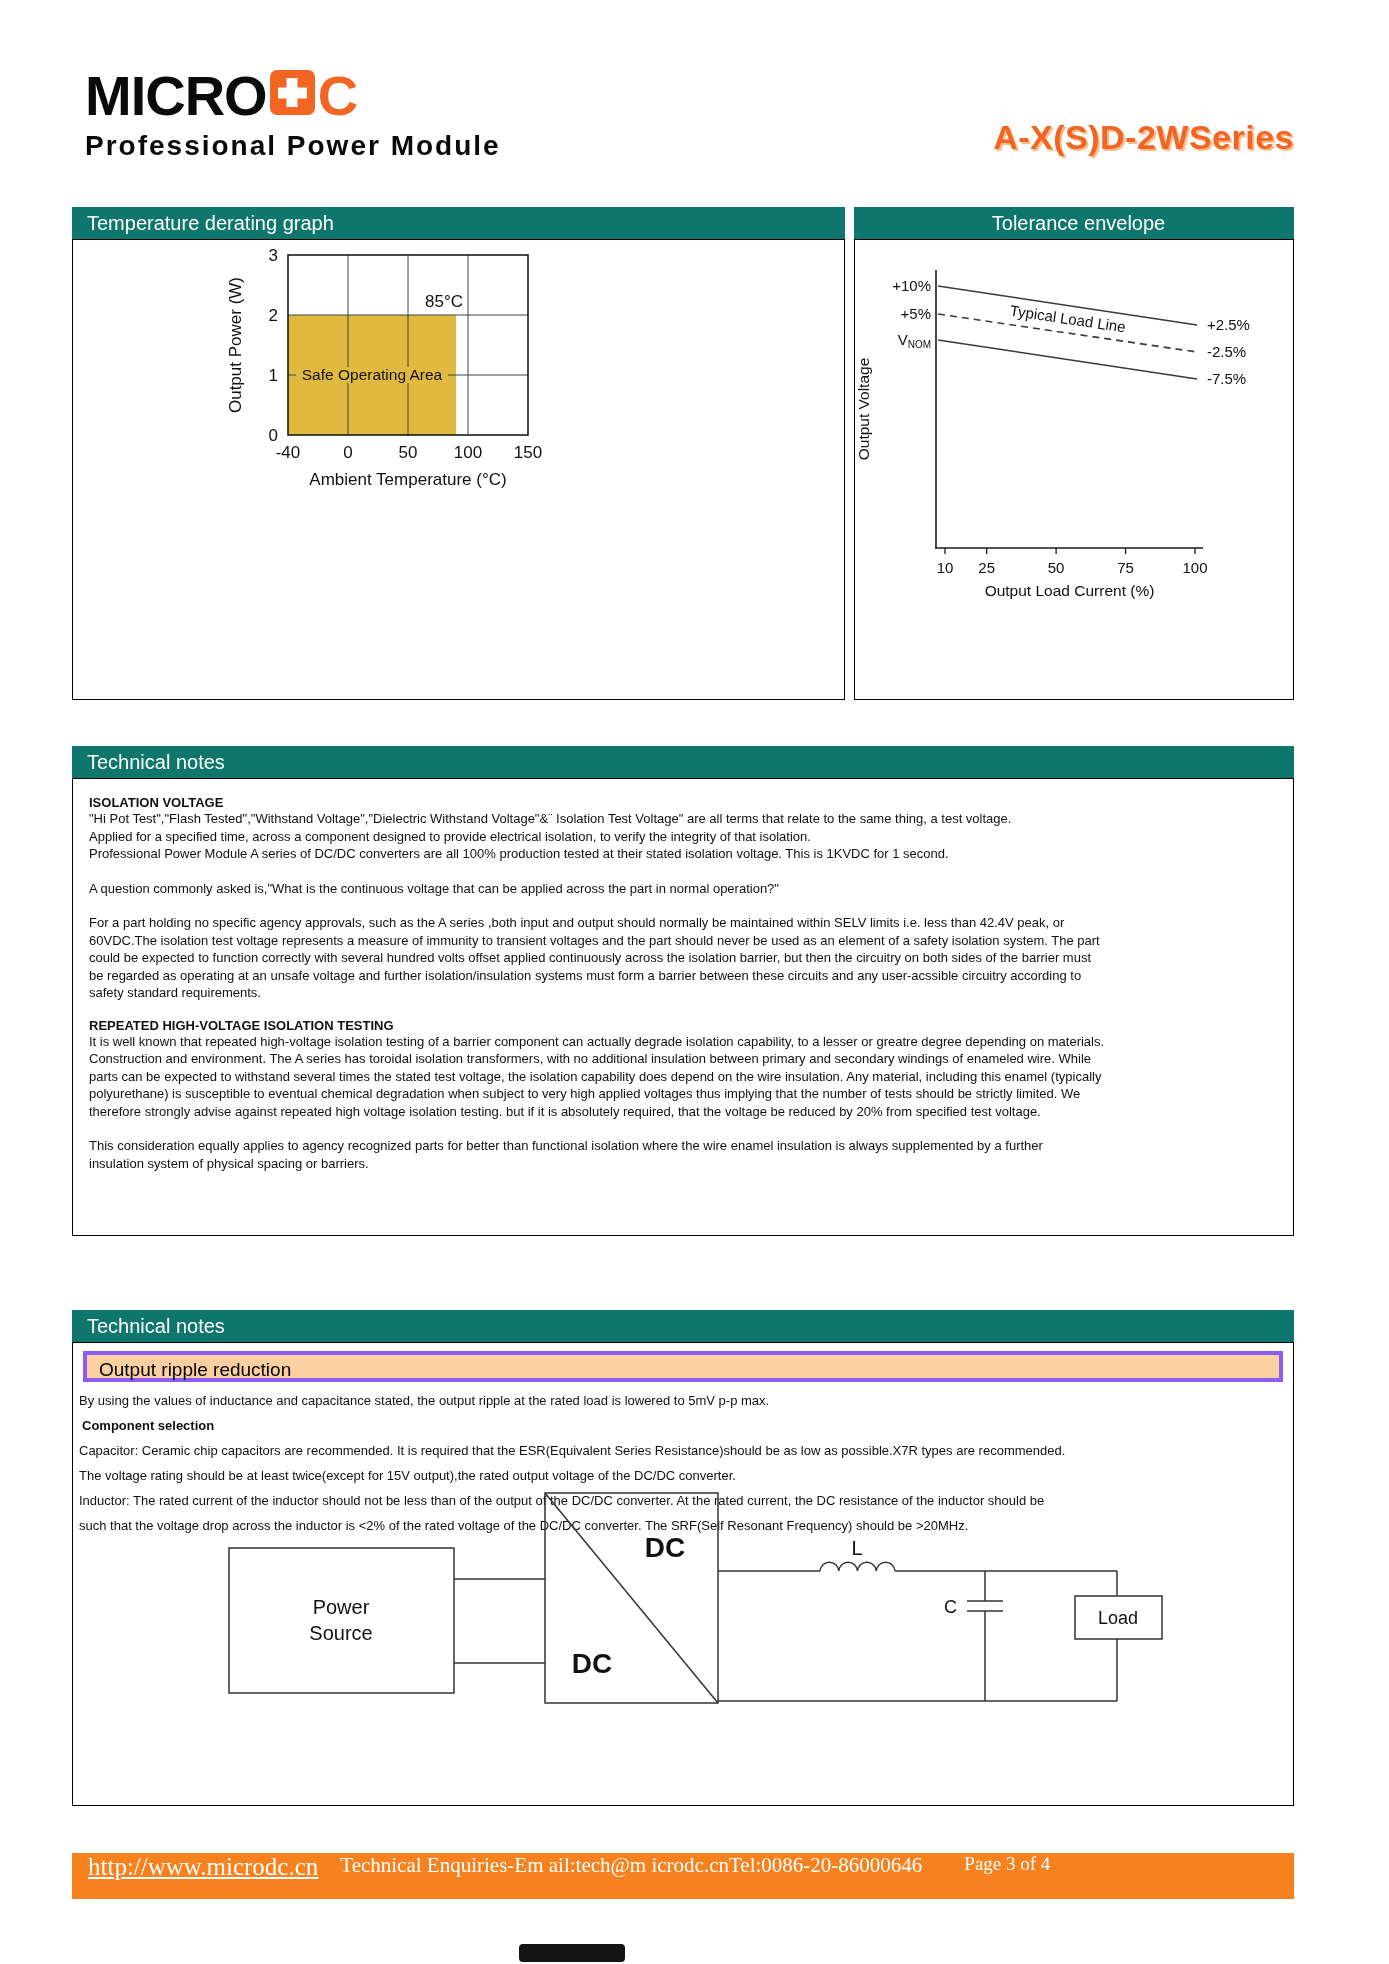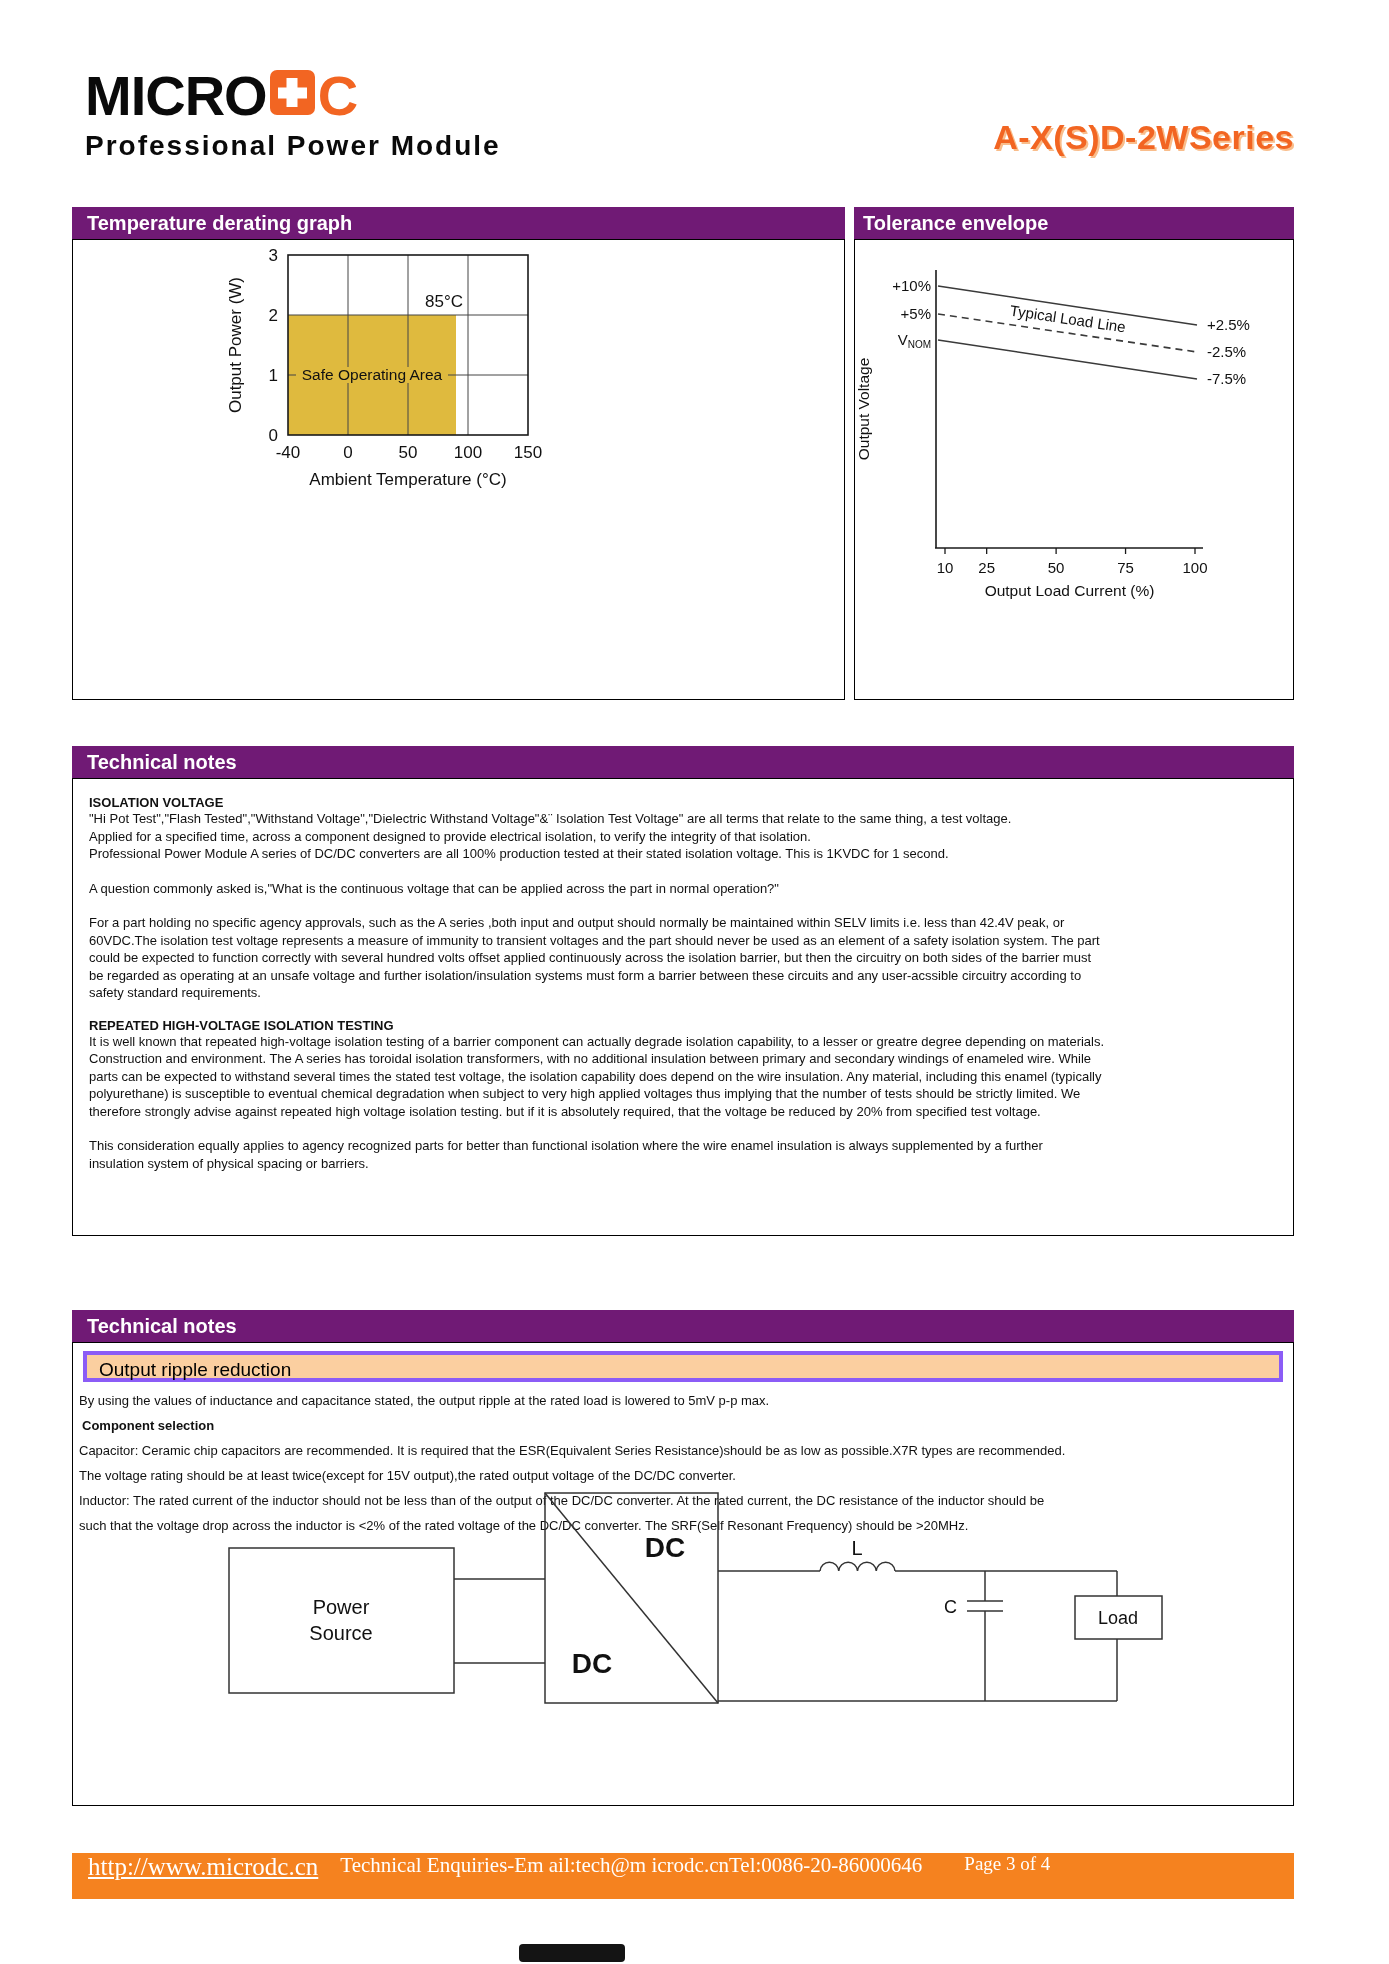--- a/index.html
+++ b/index.html
@@ -13,24 +13,24 @@
   .logo-micro{font-size:56px;font-weight:800;letter-spacing:-1px;color:#0a0a0a;line-height:52px}
   .logo-plus{width:45px;height:45px;background:#f26522;border-radius:7px;position:relative;margin:0 3px}
   .logo-plus::before{content:"";position:absolute;left:8px;right:8px;top:50%;height:11px;transform:translateY(-50%);background:#fff}
   .logo-plus::after{content:"";position:absolute;top:8px;bottom:8px;left:50%;width:11px;transform:translateX(-50%);background:#fff}
   .logo-c{font-size:56px;font-weight:800;color:#f26522;line-height:52px}
   .tagline{margin-top:8px;font-size:28px;font-weight:700;letter-spacing:2px;color:#0a0a0a}
   .series-title{position:absolute;right:95px;top:118px;font-size:34px;font-weight:800;
         color:#f26522;letter-spacing:.5px;text-shadow:2px 2px 0 #f9bd8b}
 
   
-  .orange-bar{position:absolute;background:#701a75;color:#fff;font-weight:700;font-size:20px;
+  .orange-bar{position:absolute;background:#0f766e;color:#fff;font-weight:400;font-size:20px;
         height:32px;line-height:32px;padding-left:15px}
   .bar-derating{left:72px;top:207px;width:773px}
-  .bar-tolerance{left:854px;top:207px;width:440px;padding-left:9px}
+  .bar-tolerance{left:854px;top:207px;width:440px;text-align:center;padding-left:9px}
   .bar-tech1{left:72px;top:746px;width:1222px}
   .bar-tech2{left:72px;top:1310px;width:1222px}
 
   
   .panel{position:absolute;background:#fff;border:1px solid #000}
   .box-derating{left:72px;top:239px;width:773px;height:461px}
   .box-tolerance{left:854px;top:239px;width:440px;height:461px}
   .box-tech1{left:72px;top:778px;width:1222px;height:458px;padding:10px 16px}
   .box-tech2{left:72px;top:1342px;width:1222px;height:464px}
 

